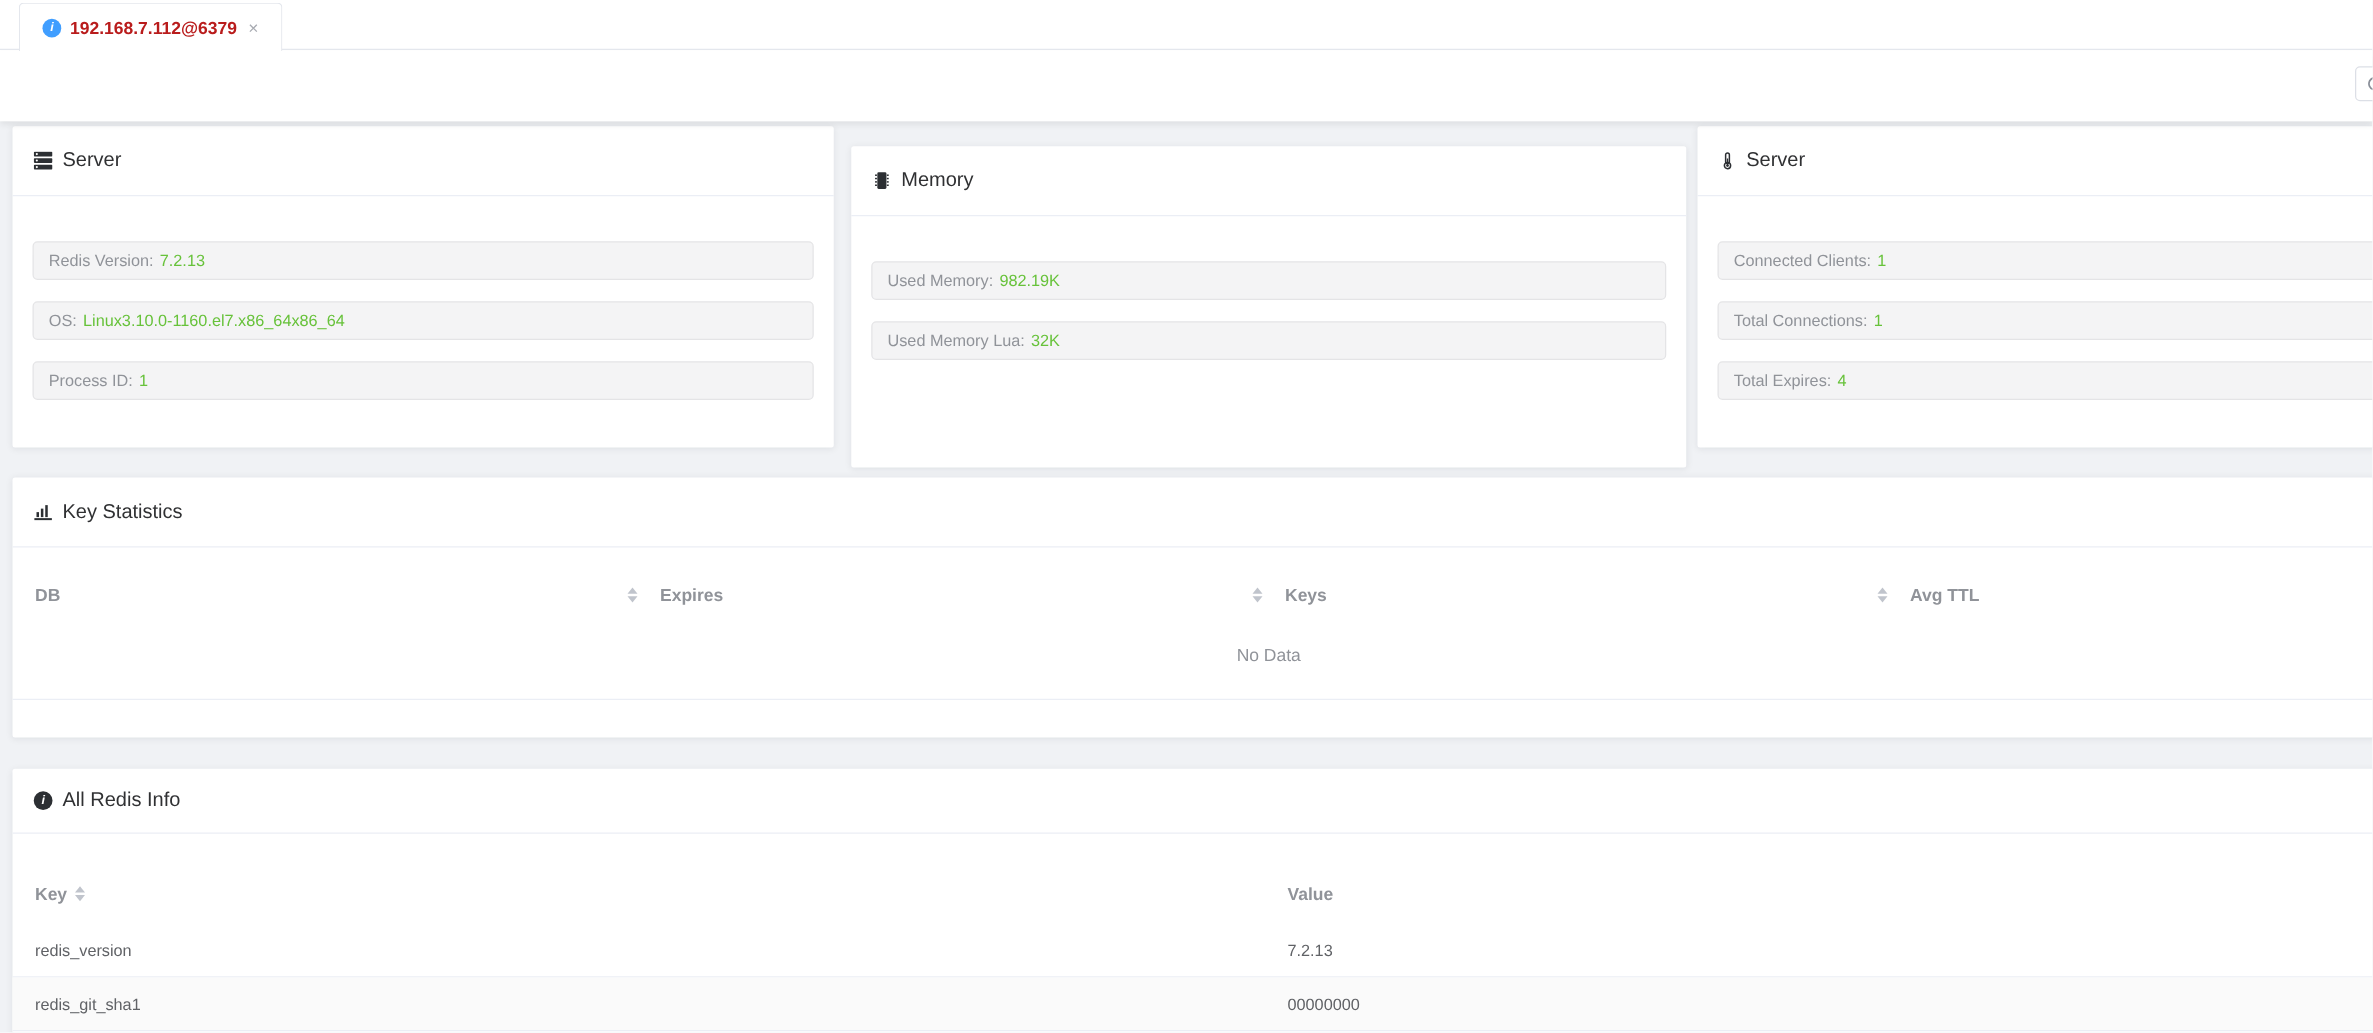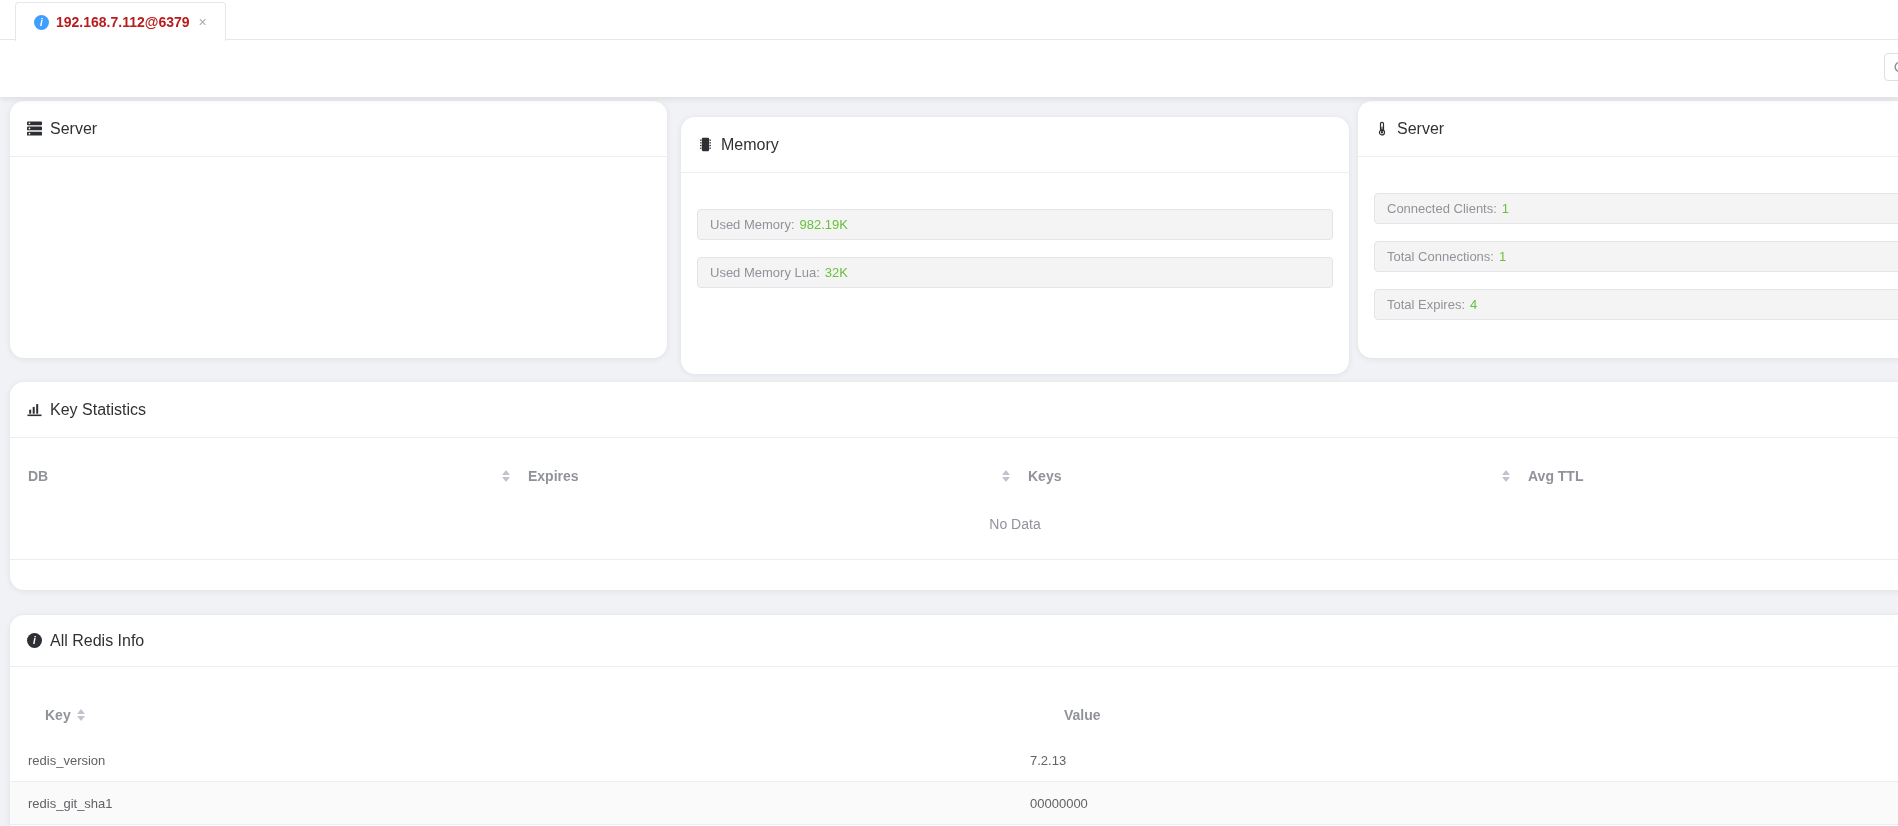--- a/index.html
+++ b/index.html
@@ -49,21 +49,21 @@
     cursor: pointer;
   }
   .refresh-btn svg { width: 14px; height: 14px; stroke: #8a8f99; fill: none; stroke-width: 1.6; }
 
   
   .content {
     position: absolute; left: 0; top: 97px; width: 1898px; height: 729px;
     background: #f0f2f5; overflow: hidden;
   }
   .card {
-    position: absolute; background: #fff; border-radius: 14px;
+    position: absolute; background: #fff; border-radius: 2px;
     box-shadow: 0 1px 6px rgba(15,23,42,0.08);
   }
   .card-server { left: 10px;   top: 4px;   width: 657px;  height: 257px; }
   .card-memory { left: 681px;  top: 20px;   width: 668px;  height: 257px; }
   .card-stats  { left: 1358px; top: 4px;   width: 680px;  height: 257px; }
   .card-ks     { left: 10px;   top: 285px; width: 2010px; height: 208px; }
   .card-ari    { left: 10px;   top: 518px; width: 2010px; height: 330px; }
 
   .card-header {
     height: 56px; display: flex; align-items: center; gap: 8px;
@@ -103,21 +103,21 @@
     display: flex; align-items: center; justify-content: center;
     font-size: 14px; color: #909399;
     border-bottom: 1px solid #ebeef5;
   }
 
   .ari-head { display: flex; align-items: center; height: 48px; margin-top: 24px; }
   .ari-row  { display: flex; align-items: center; height: 43px; border-bottom: 1px solid #ebeef5; font-size: 13px; color: #606266; }
   .ari-row.stripe { background: #fafafa; }
   .col-key   { width: 1012px; padding-left: 18px; display: flex; align-items: center; gap: 6px; }
   .col-value { flex: 1; padding-left: 8px; }
-  .ari-head .col-key, .ari-head .col-value { font-size: 14px; font-weight: bold; color: #909399; margin-left: 17px; }
+  .ari-head .col-key, .ari-head .col-value { font-size: 14px; font-weight: bold; color: #909399; }
 
   .dark-info-icon {
     width: 15px; height: 15px; border-radius: 50%;
     background: #2c2f33; color: #fff;
     font-size: 10px; font-weight: bold; font-style: italic;
     display: inline-flex; align-items: center; justify-content: center;
     flex: none;
   }
 </style>
 </head>
@@ -148,20 +148,25 @@
       <div class="card-header">
         <svg width="15" height="15" viewBox="0 0 14 14" fill="#2c2f33">
           <rect y="0.4" width="14" height="3.5" rx="0.8"></rect>
             <rect y="5.2" width="14" height="3.5" rx="0.8"></rect>
             <rect y="10.1" width="14" height="3.5" rx="0.8"></rect>
           <circle cx="2.3" cy="2.1" r="0.8" fill="#fff"></circle>
             <circle cx="2.3" cy="6.9" r="0.8" fill="#fff"></circle>
             <circle cx="2.3" cy="11.8" r="0.8" fill="#fff"></circle>
         </svg>
         <span>Server</span>
+      </div>
+      <div class="card-body">
+        <div class="info-field"><span>Redis Version:</span><span class="val">7.2.13</span></div>
+        <div class="info-field"><span>OS:</span><span class="val">Linux3.10.0-1160.el7.x86_64x86_64</span></div>
+        <div class="info-field"><span>Process ID:</span><span class="val">1</span></div>
       </div>
     </section>
 
     <section class="card card-memory">
       <div class="card-header">
         <svg width="15" height="15" viewBox="0 0 14 14" fill="#2c2f33">
           <rect x="3.6" y="0.8" width="6.8" height="12.4" rx="1"></rect>
           <rect x="1.9" y="2.4" width="1.4" height="1.1"></rect>
             <rect x="1.9" y="4.9" width="1.4" height="1.1"></rect>
             <rect x="1.9" y="7.4" width="1.4" height="1.1"></rect>

